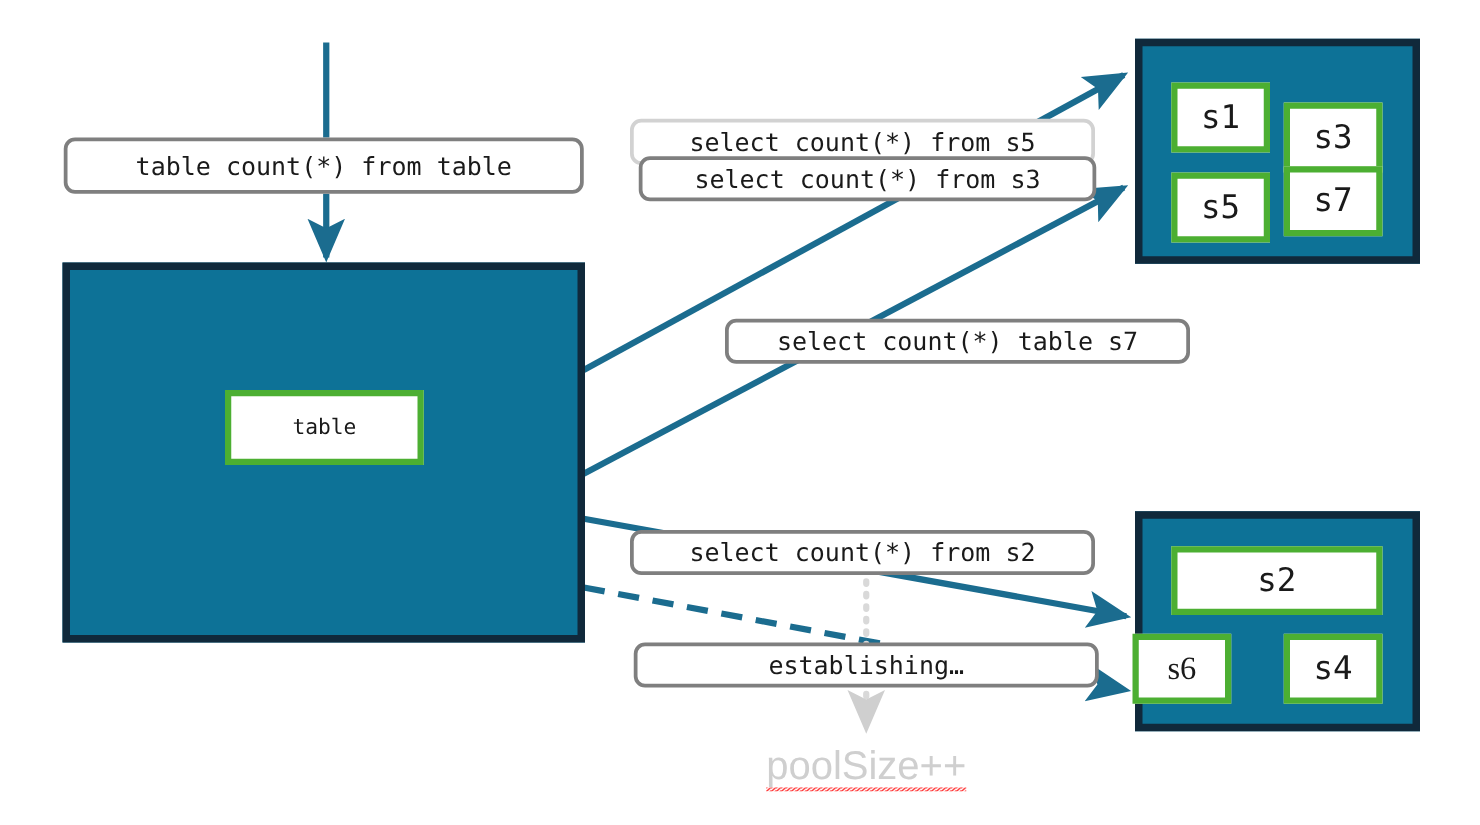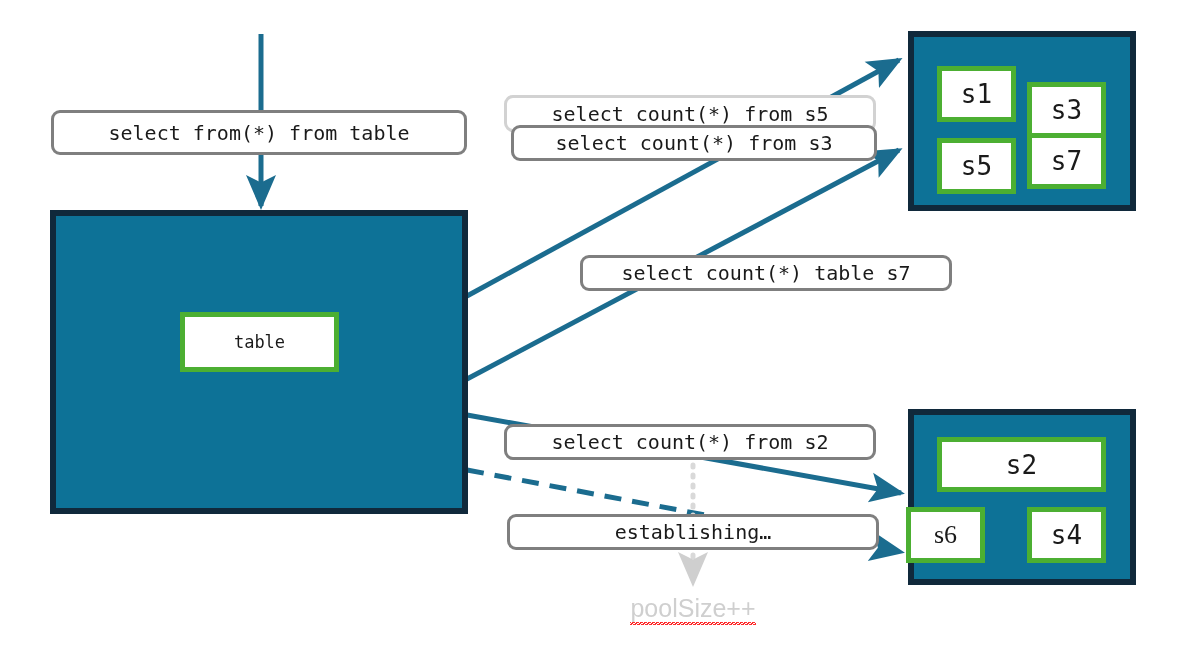--- a/index.html
+++ b/index.html
@@ -62,21 +62,21 @@
     color: #1a1a1a;
     white-space: nowrap;
   }
   .qlabel.ghost {
     border-color: #d2d2d2;
   }
   
   .note {
     position: absolute;
     font-family: "Liberation Sans", sans-serif;
-    font-size: 25px;
+    font-size: 32px;
     color: #cfcfcf;
     white-space: nowrap;
     text-align: center;
   }
   .note .sp {
     
     background-image:
       repeating-linear-gradient(
         135deg,
         #ff2a2a 0px, #ff2a2a 1px,
@@ -129,21 +129,21 @@
   <div class="chip" style="left:1027px; top:66px; width:79px; height:56px;margin-top:16px;">s3</div>
   <div class="chip" style="left:937px; top:138px; width:79px; height:56px;">s5</div>
   <div class="chip" style="left:1027px; top:133px; width:79px; height:56px;">s7</div>
 
   <div class="pool" style="left:908px; top:409px; width:228px; height:176px;">
   </div>
   <div class="chip" style="left:937px; top:437px; width:169px; height:55px;">s2</div>
   <div class="chip" style="left:906px; top:507px; width:79px; height:56px;font-family:Liberation Serif, serif;">s6</div>
   <div class="chip" style="left:1027px; top:507px; width:79px; height:56px;">s4</div>
 
-  <div class="qlabel" style="left:51px; top:110px; width:416px; height:45px;">select from(*) from table</div>
+  <div class="qlabel" style="left:51px; top:110px; width:416px; height:45px;">table count(*) from table</div>
 
   <div class="qlabel ghost" style="left:504px; top:95px; width:372px; height:37px;">select count(*) from s5</div>
 
   <div class="qlabel" style="left:511px; top:125px; width:366px; height:36px;">select count(*) from s3</div>
 
   <div class="qlabel" style="left:580px; top:255px; width:372px; height:36px;">select count(*) table s7</div>
 
   <div class="qlabel" style="left:504px; top:424px; width:372px; height:36px;">select count(*) from s2</div>
 
   <div class="qlabel" style="left:507px; top:514px; width:372px; height:36px;">establishing…</div>

